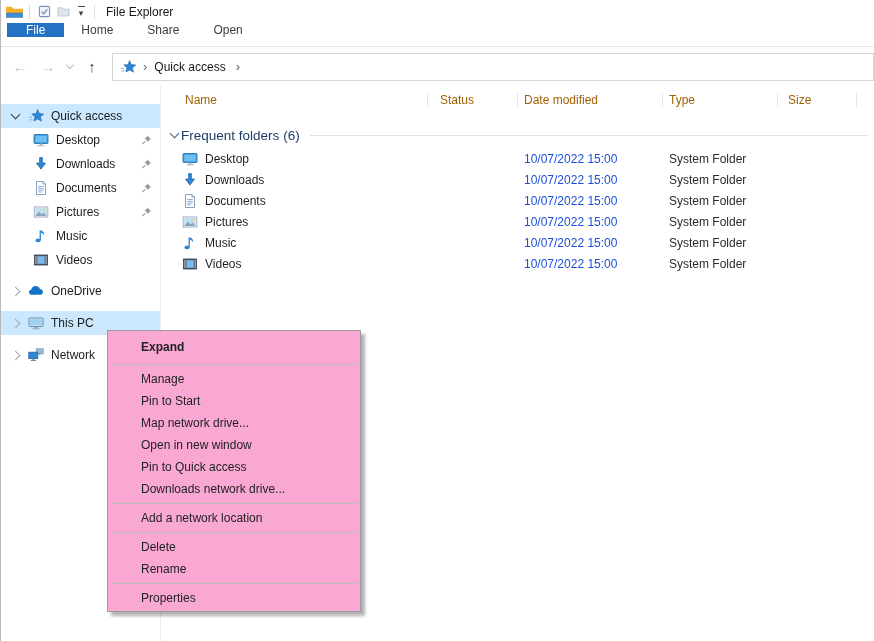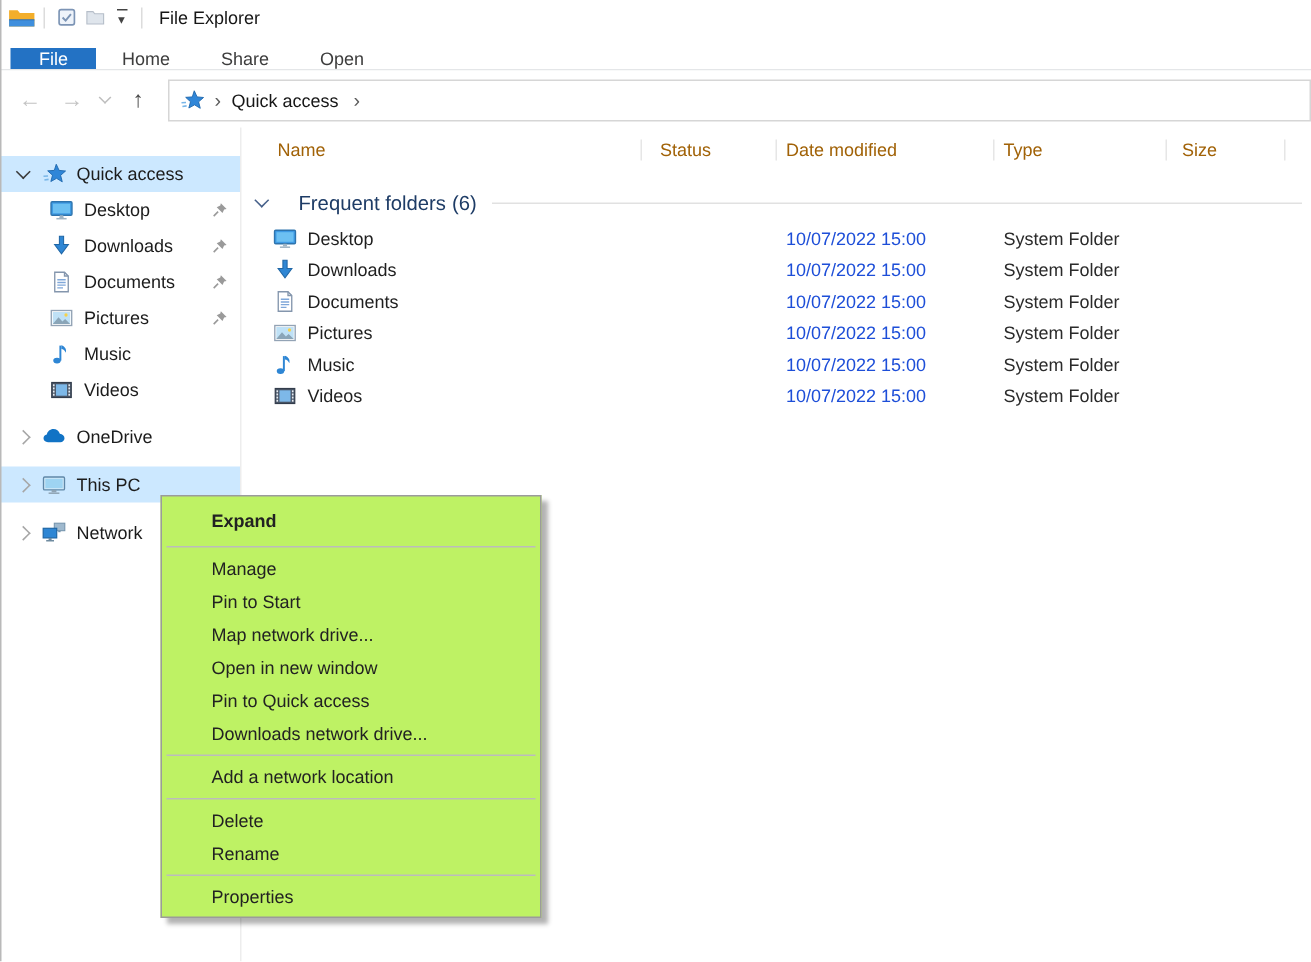--- a/index.html
+++ b/index.html
@@ -14,21 +14,21 @@
   .titlebar{height:23px;display:flex;align-items:center;padding-left:5px;background:#fff;}
   .app-ic{width:19px;height:15px;}
   .qat-sep{width:1px;height:14px;background:#dcdcdc;margin:0 5px;}
   .qat-btn{width:19px;height:19px;display:flex;align-items:center;justify-content:center;}
   .qat-btn svg{width:13px;height:13px;}
   .qat-drop{font-size:9px;color:#444;width:16px;text-align:center;line-height:10px;}
   .qat-drop::before{content:"";display:block;width:7px;height:1px;background:#444;margin:0 auto 1px auto;}
   .title-text{font-size:12px;color:#161616;margin-left:6px;}
 
   
-  .tabs{height:23px;display:flex;align-items:flex-end;border-bottom:1px solid #e4e6e8;background:#fff;padding-left:1px;}
+  .tabs{height:23px;display:flex;align-items:flex-start;border-bottom:1px solid #e4e6e8;background:#fff;padding-left:1px;}
   .tab{font-size:12px;color:#3d3d3d;display:flex;align-items:center;padding:0 17px;}
   .tab.active{background:#2372c4;color:#fff;margin-left:6px;padding:0 19px;}
 
   
   .navbar{height:39px;display:flex;align-items:center;padding-left:6px;border-bottom:1px solid #ececec;background:#fff;}
   .nav-btn{width:28px;text-align:center;font-size:15px;color:#c3c3c3;}
   .nav-btn.enabled{color:#4a4a4a;}
   .mini-chev-wrap{width:16px;display:flex;justify-content:center;}
   .mini-chev{width:5px;height:5px;border-right:1.3px solid #bdbdbd;border-bottom:1.3px solid #bdbdbd;transform:rotate(45deg);margin-top:-3px;}
   .addressbar{flex:1;height:28px;border:1px solid #d6d6d6;margin-left:6px;display:flex;align-items:center;padding-left:7px;font-size:12px;color:#161616;background:#fff;box-sizing:border-box;}
@@ -65,38 +65,38 @@
   .col.c3{width:145px;padding-left:6px;}
   .col.c4{width:115px;padding-left:6px;}
   .col.c5{width:79px;padding-left:10px;}
 
   
   .group-hdr{display:flex;align-items:center;height:20px;font-size:13.5px;color:#1e3c66;}
   .group-hdr.frequent{margin-top:10px;}
   .group-hdr.recent{margin-top:12px;}
   .gchev-wrap{width:12px;margin-left:7px;display:flex;justify-content:center;}
   .gchev{width:6px;height:6px;border-right:1.5px solid #46608a;border-bottom:1.5px solid #46608a;transform:rotate(45deg);margin-top:-3px;}
-  .group-hdr .glabel{margin-left:19px;}
+  .group-hdr .glabel{margin-left:1px;}
   .group-hdr .gcount{margin-left:4px;}
   .gline{flex:1;height:1px;background:#e1e1e1;margin-left:10px;margin-right:6px;}
 
   
   .frows{margin-top:3px;}
   .frow{height:21px;display:flex;align-items:center;font-size:12px;color:#1f1f1f;}
   .frow .cell{box-sizing:border-box;}
   .frow .c-name{width:267px;display:flex;align-items:center;padding-left:21px;}
   .frow .c-name .ic{width:16px;height:16px;margin-right:7px;flex:0 0 16px;}
   .frow .c-status{width:90px;}
   .frow .c-date{width:145px;padding-left:6px;color:#1d4ed8;}
   .frow .c-type{width:115px;padding-left:6px;color:#2b2b2b;}
 
   
   .context-menu{
     position:absolute;left:107px;top:330px;width:254px;box-sizing:border-box;
-    background:#bef264;border:1px solid #9b9b9b;padding:2px 0;
+    background:#f9a8d4;border:1px solid #9b9b9b;padding:2px 0;
     box-shadow:4px 4px 3px rgba(0,0,0,0.30);z-index:100;
   }
   .cm-item{height:22px;line-height:22px;padding-left:33px;font-size:12px;color:#222222;white-space:nowrap;}
   .cm-item.default{height:28px;line-height:28px;font-weight:bold;}
   .cm-sep{height:1px;background:#bcbcbc;margin:3px 3px;}
 </style>
 </head>
 <body>
 
 <svg width="0" height="0" style="position:absolute" aria-hidden="true">

